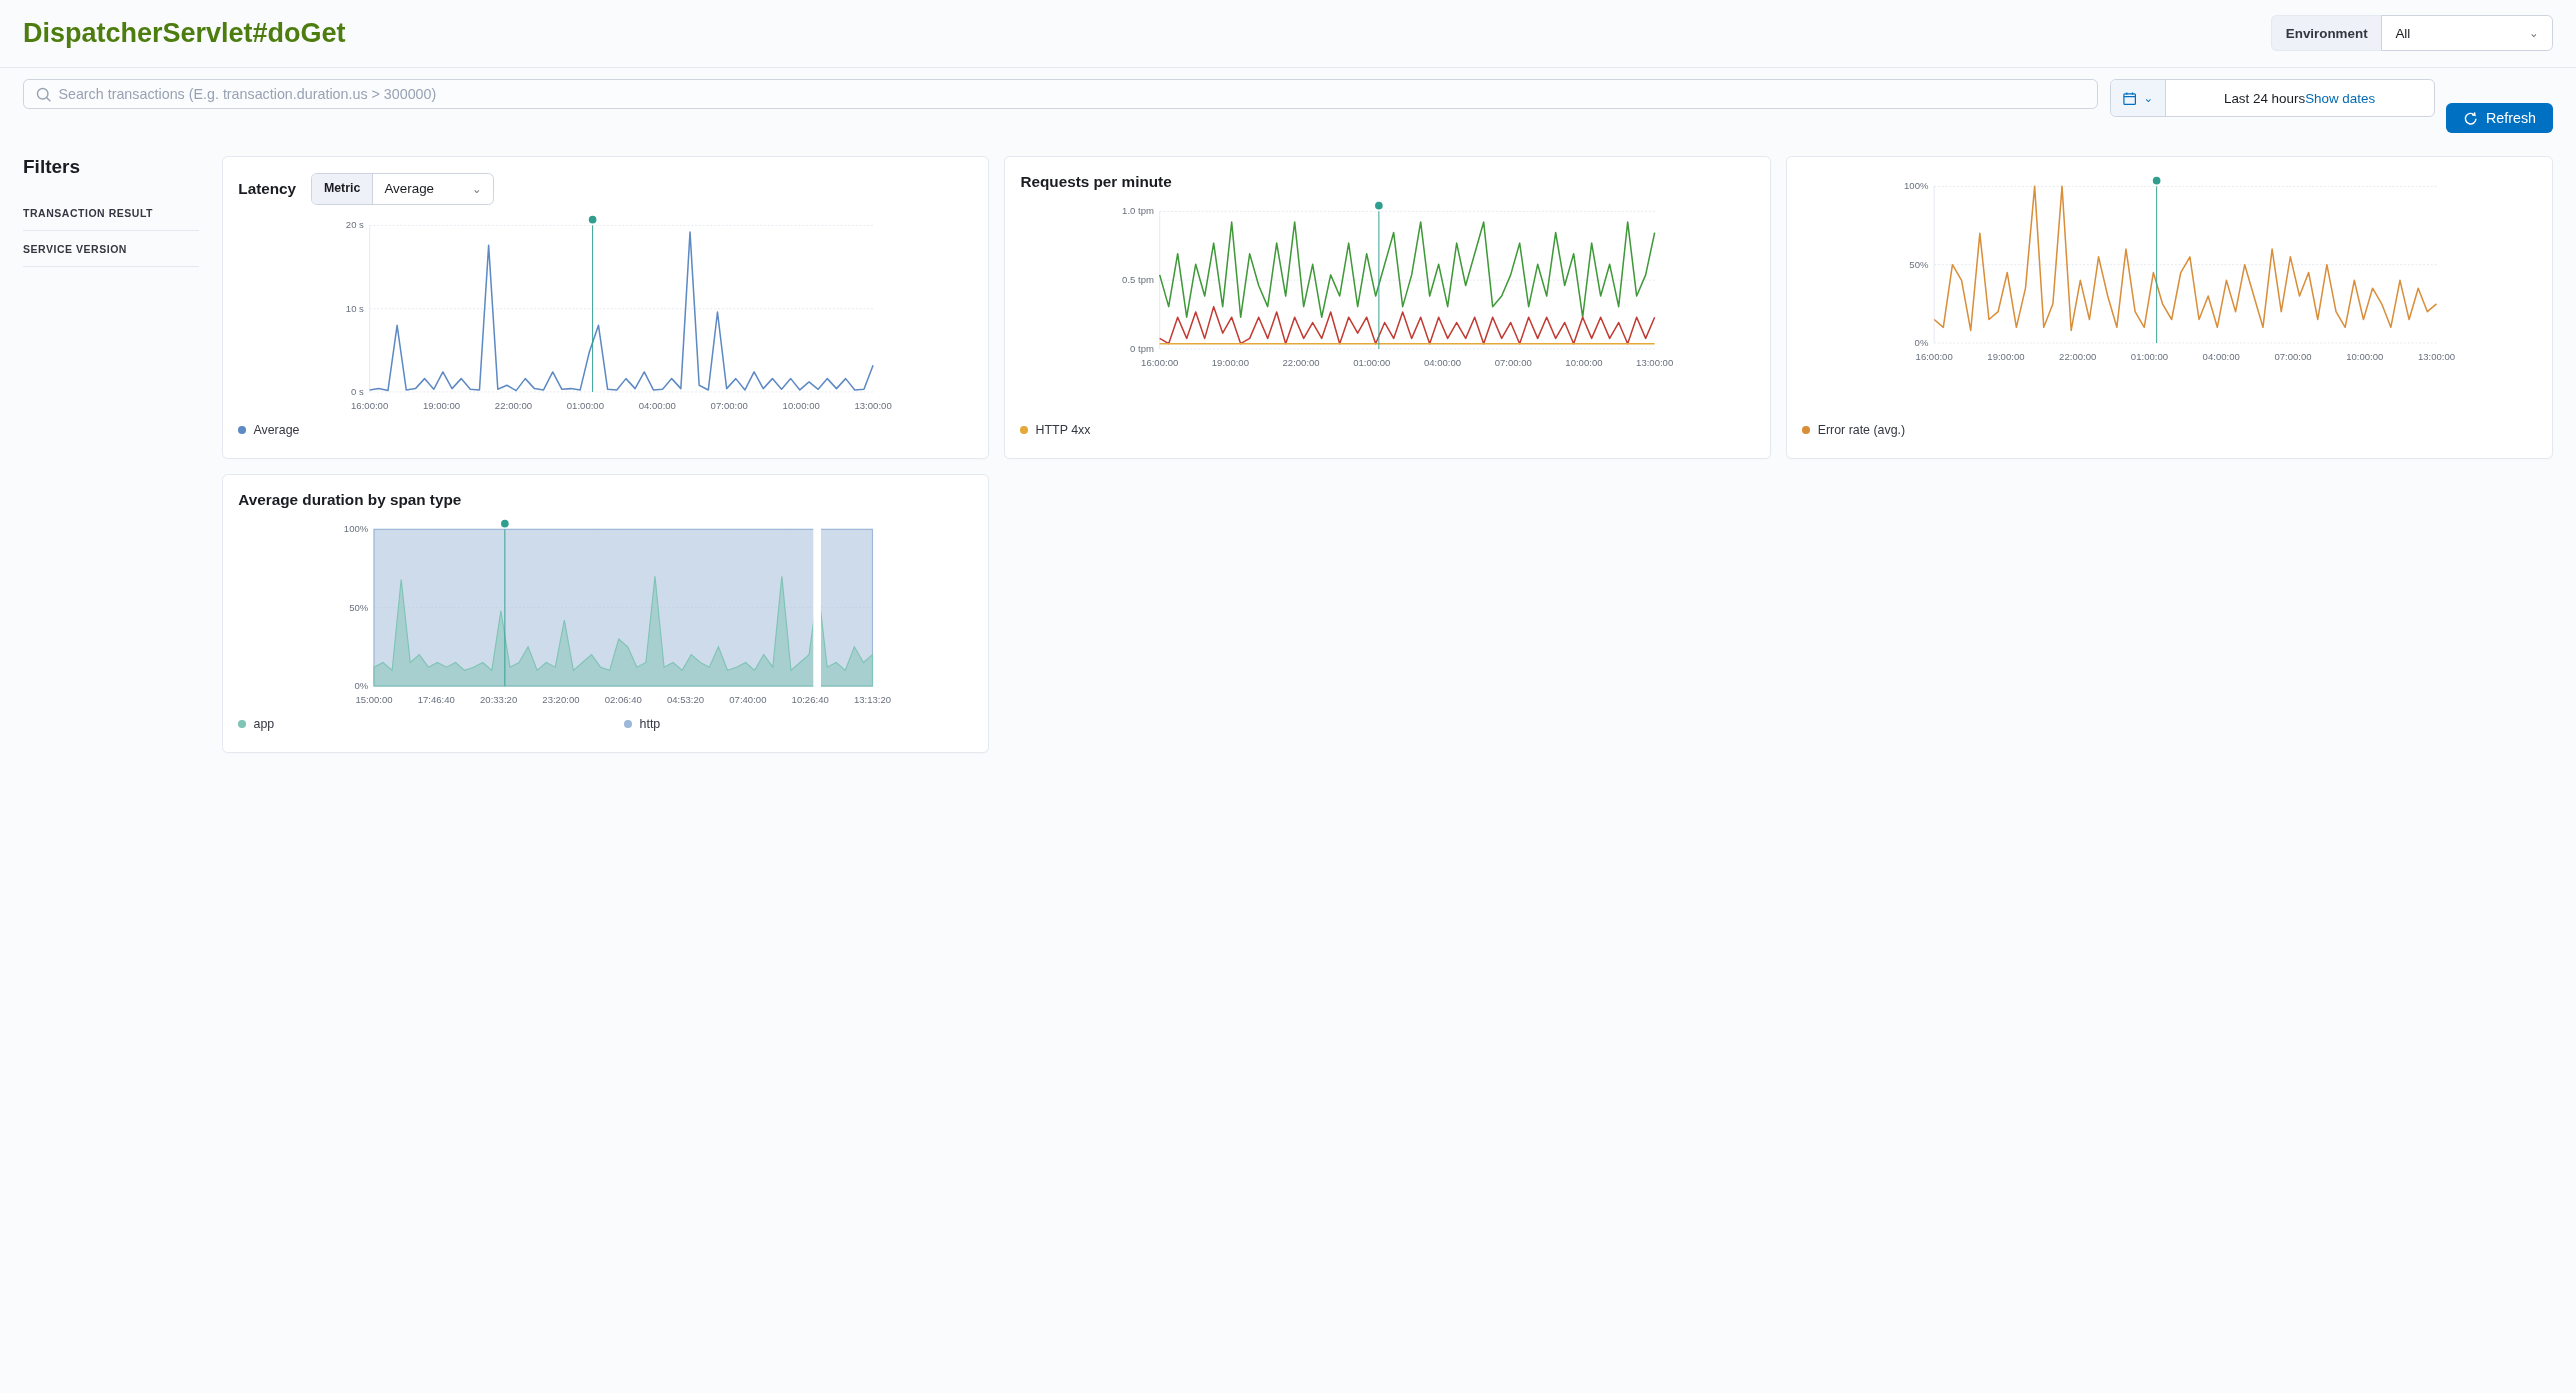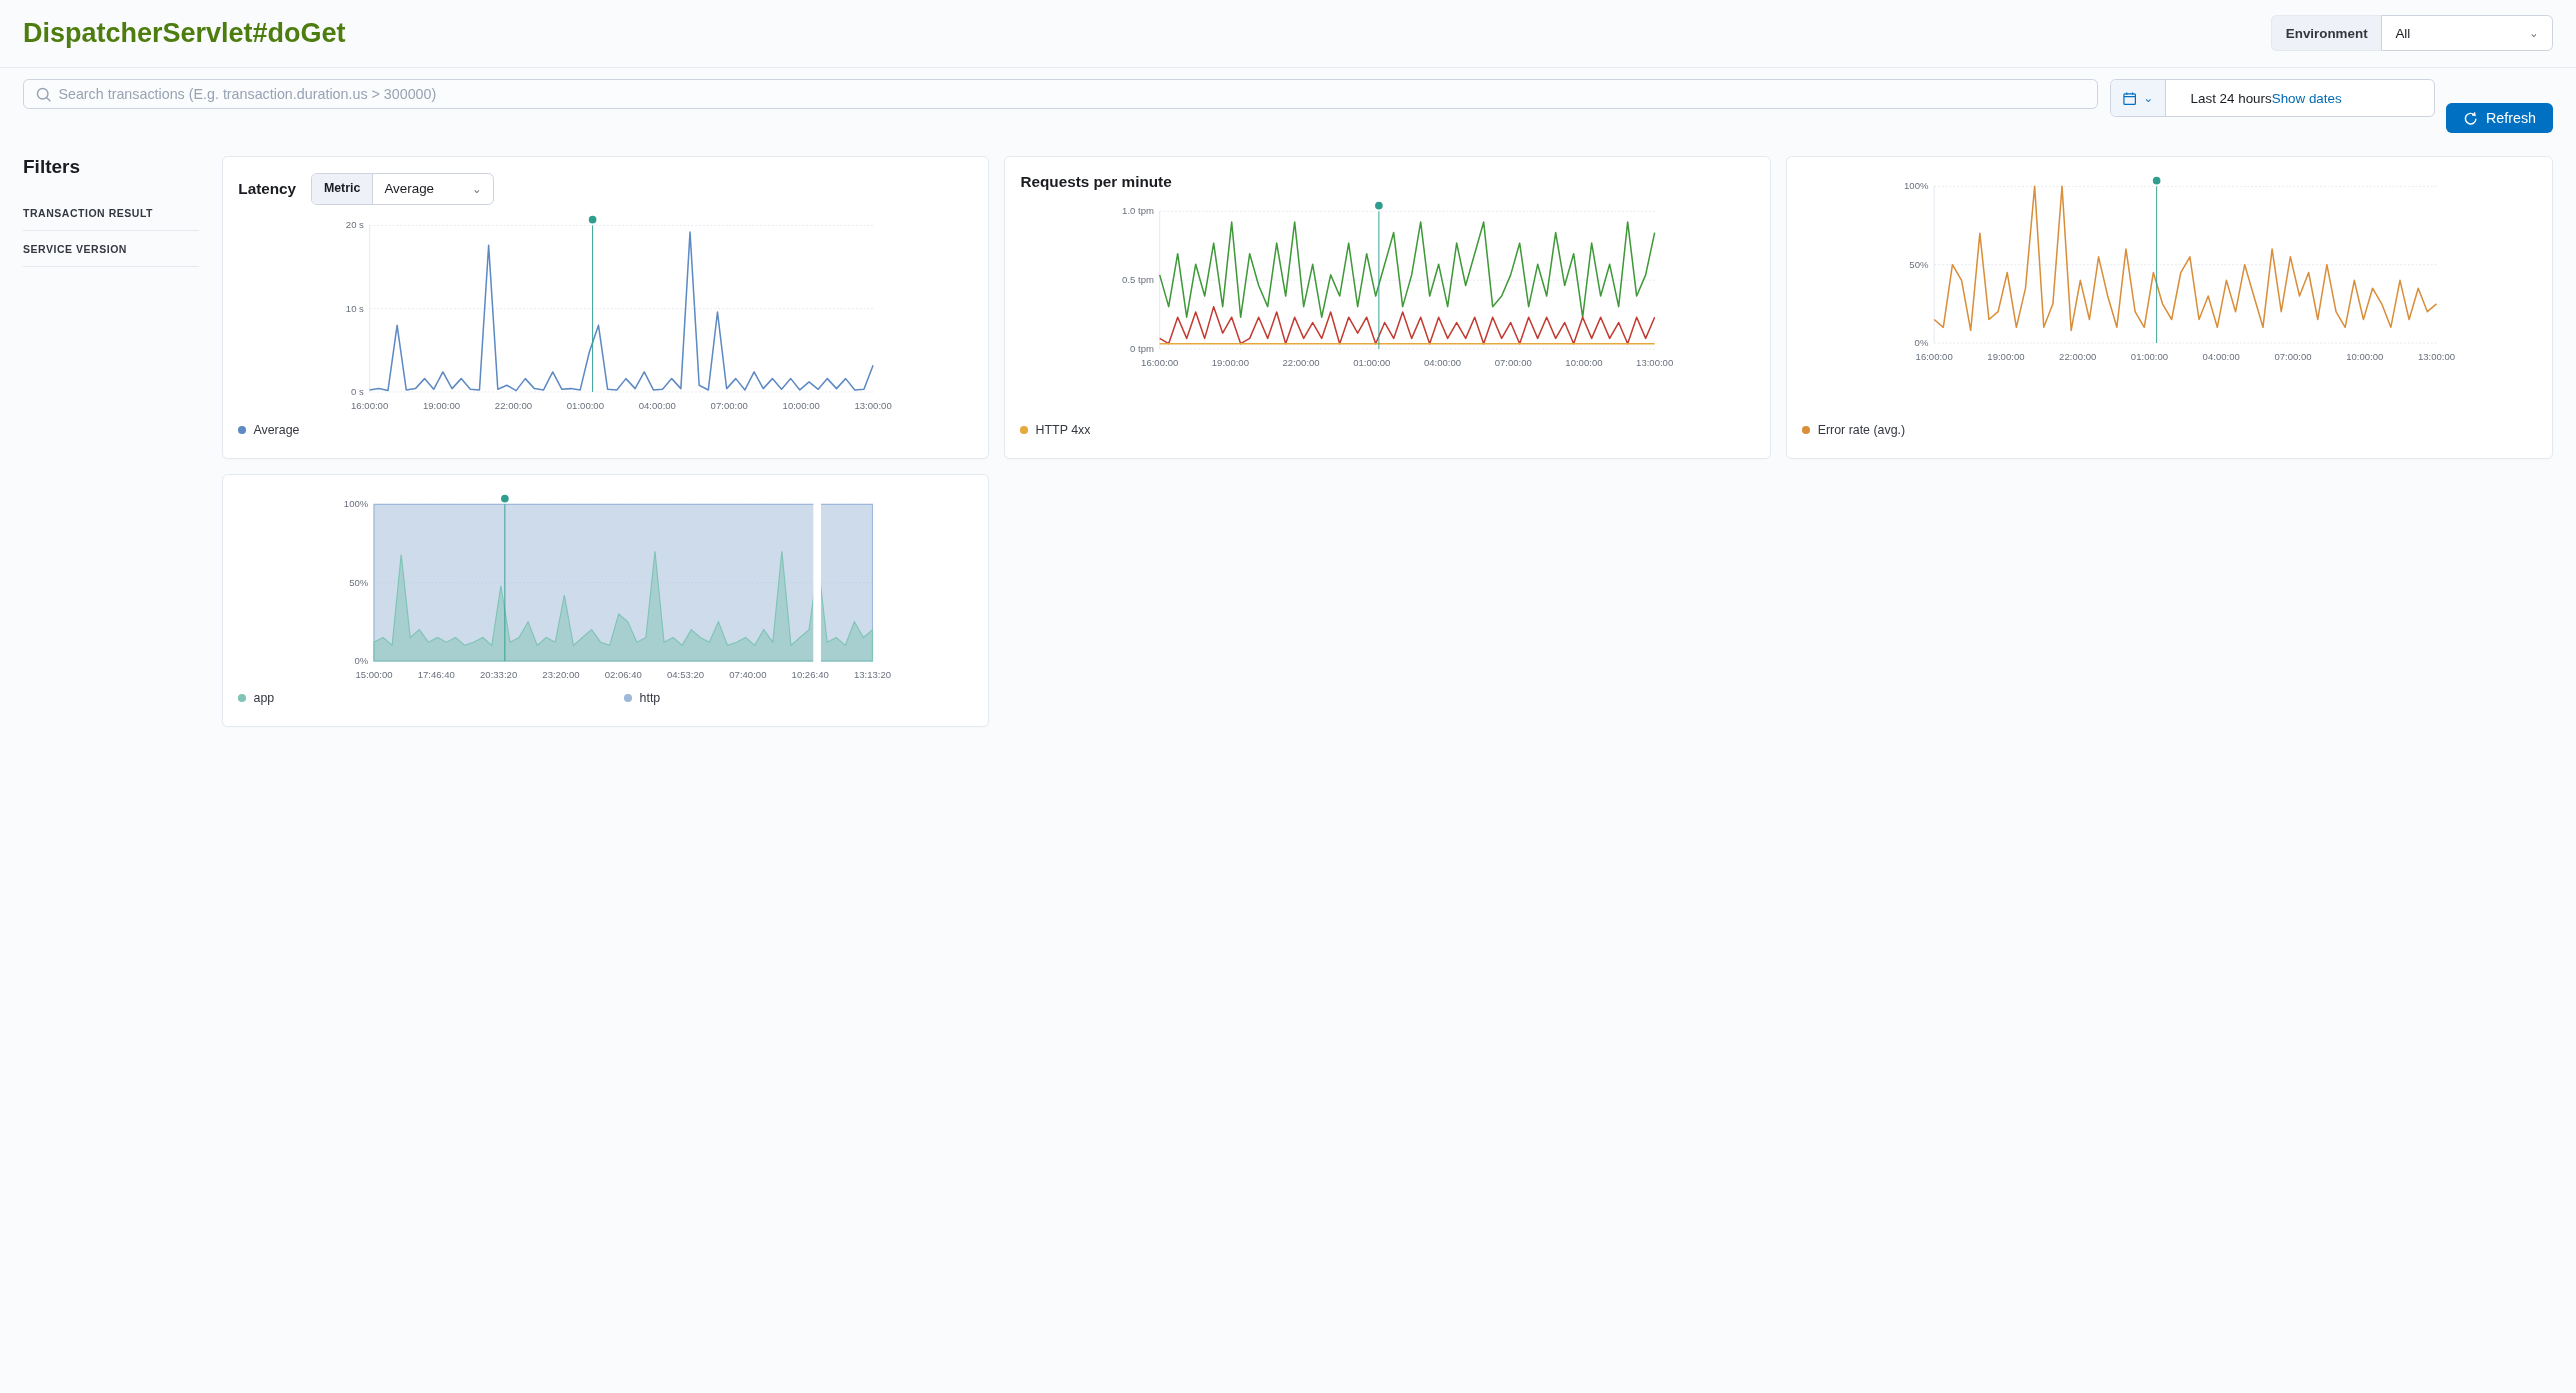--- a/index.html
+++ b/index.html
@@ -98,21 +98,21 @@
     color: #0071c2;
     cursor: pointer;
     background: #f0f4fb;
   }
   .dr-text {
     padding: 0 25px;
     flex: 1;
     min-width: 268px;
     display: flex;
     align-items: center;
-    justify-content: flex-start;
+    justify-content: center;
     height: 100%;
   }
   .show-dates {
     color: #006bb4;
     font-weight: 500;
     cursor: pointer;
     font-size: 13.4px;
   }
   .refresh-btn {
     display: flex;
@@ -404,20 +404,23 @@
           <div class="legend-col">
             <div class="legend-item">
               <span class="legend-dot" style="background:#d98e3a"></span>
               <span>Error rate (avg.)</span>
             </div>
           </div>
         </div>
     </div>
 
     <div class="panel">
+      <div class="panel-header">
+        <div class="panel-title">Average duration by span type</div>
+      </div>
       <div class="chart-area">
         <svg id="chart-span" viewBox="0 0 580 200" width="100%" height="191" style="font-size:14px">
             <line class="grid-line" x1="48" x2="570" y1="178" y2="178"></line>
             <text class="axis-label" x="42" y="181" text-anchor="end">0%</text>
             <line class="grid-line" x1="48" x2="570" y1="96" y2="96"></line>
             <text class="axis-label" x="42" y="99" text-anchor="end">50%</text>
             <line class="grid-line" x1="48" x2="570" y1="14" y2="14"></line>
             <text class="axis-label" x="42" y="17" text-anchor="end">100%</text>
             <text class="axis-label" x="48" y="196" text-anchor="middle">15:00:00</text>
             <text class="axis-label" x="113.25" y="196" text-anchor="middle">17:46:40</text>

